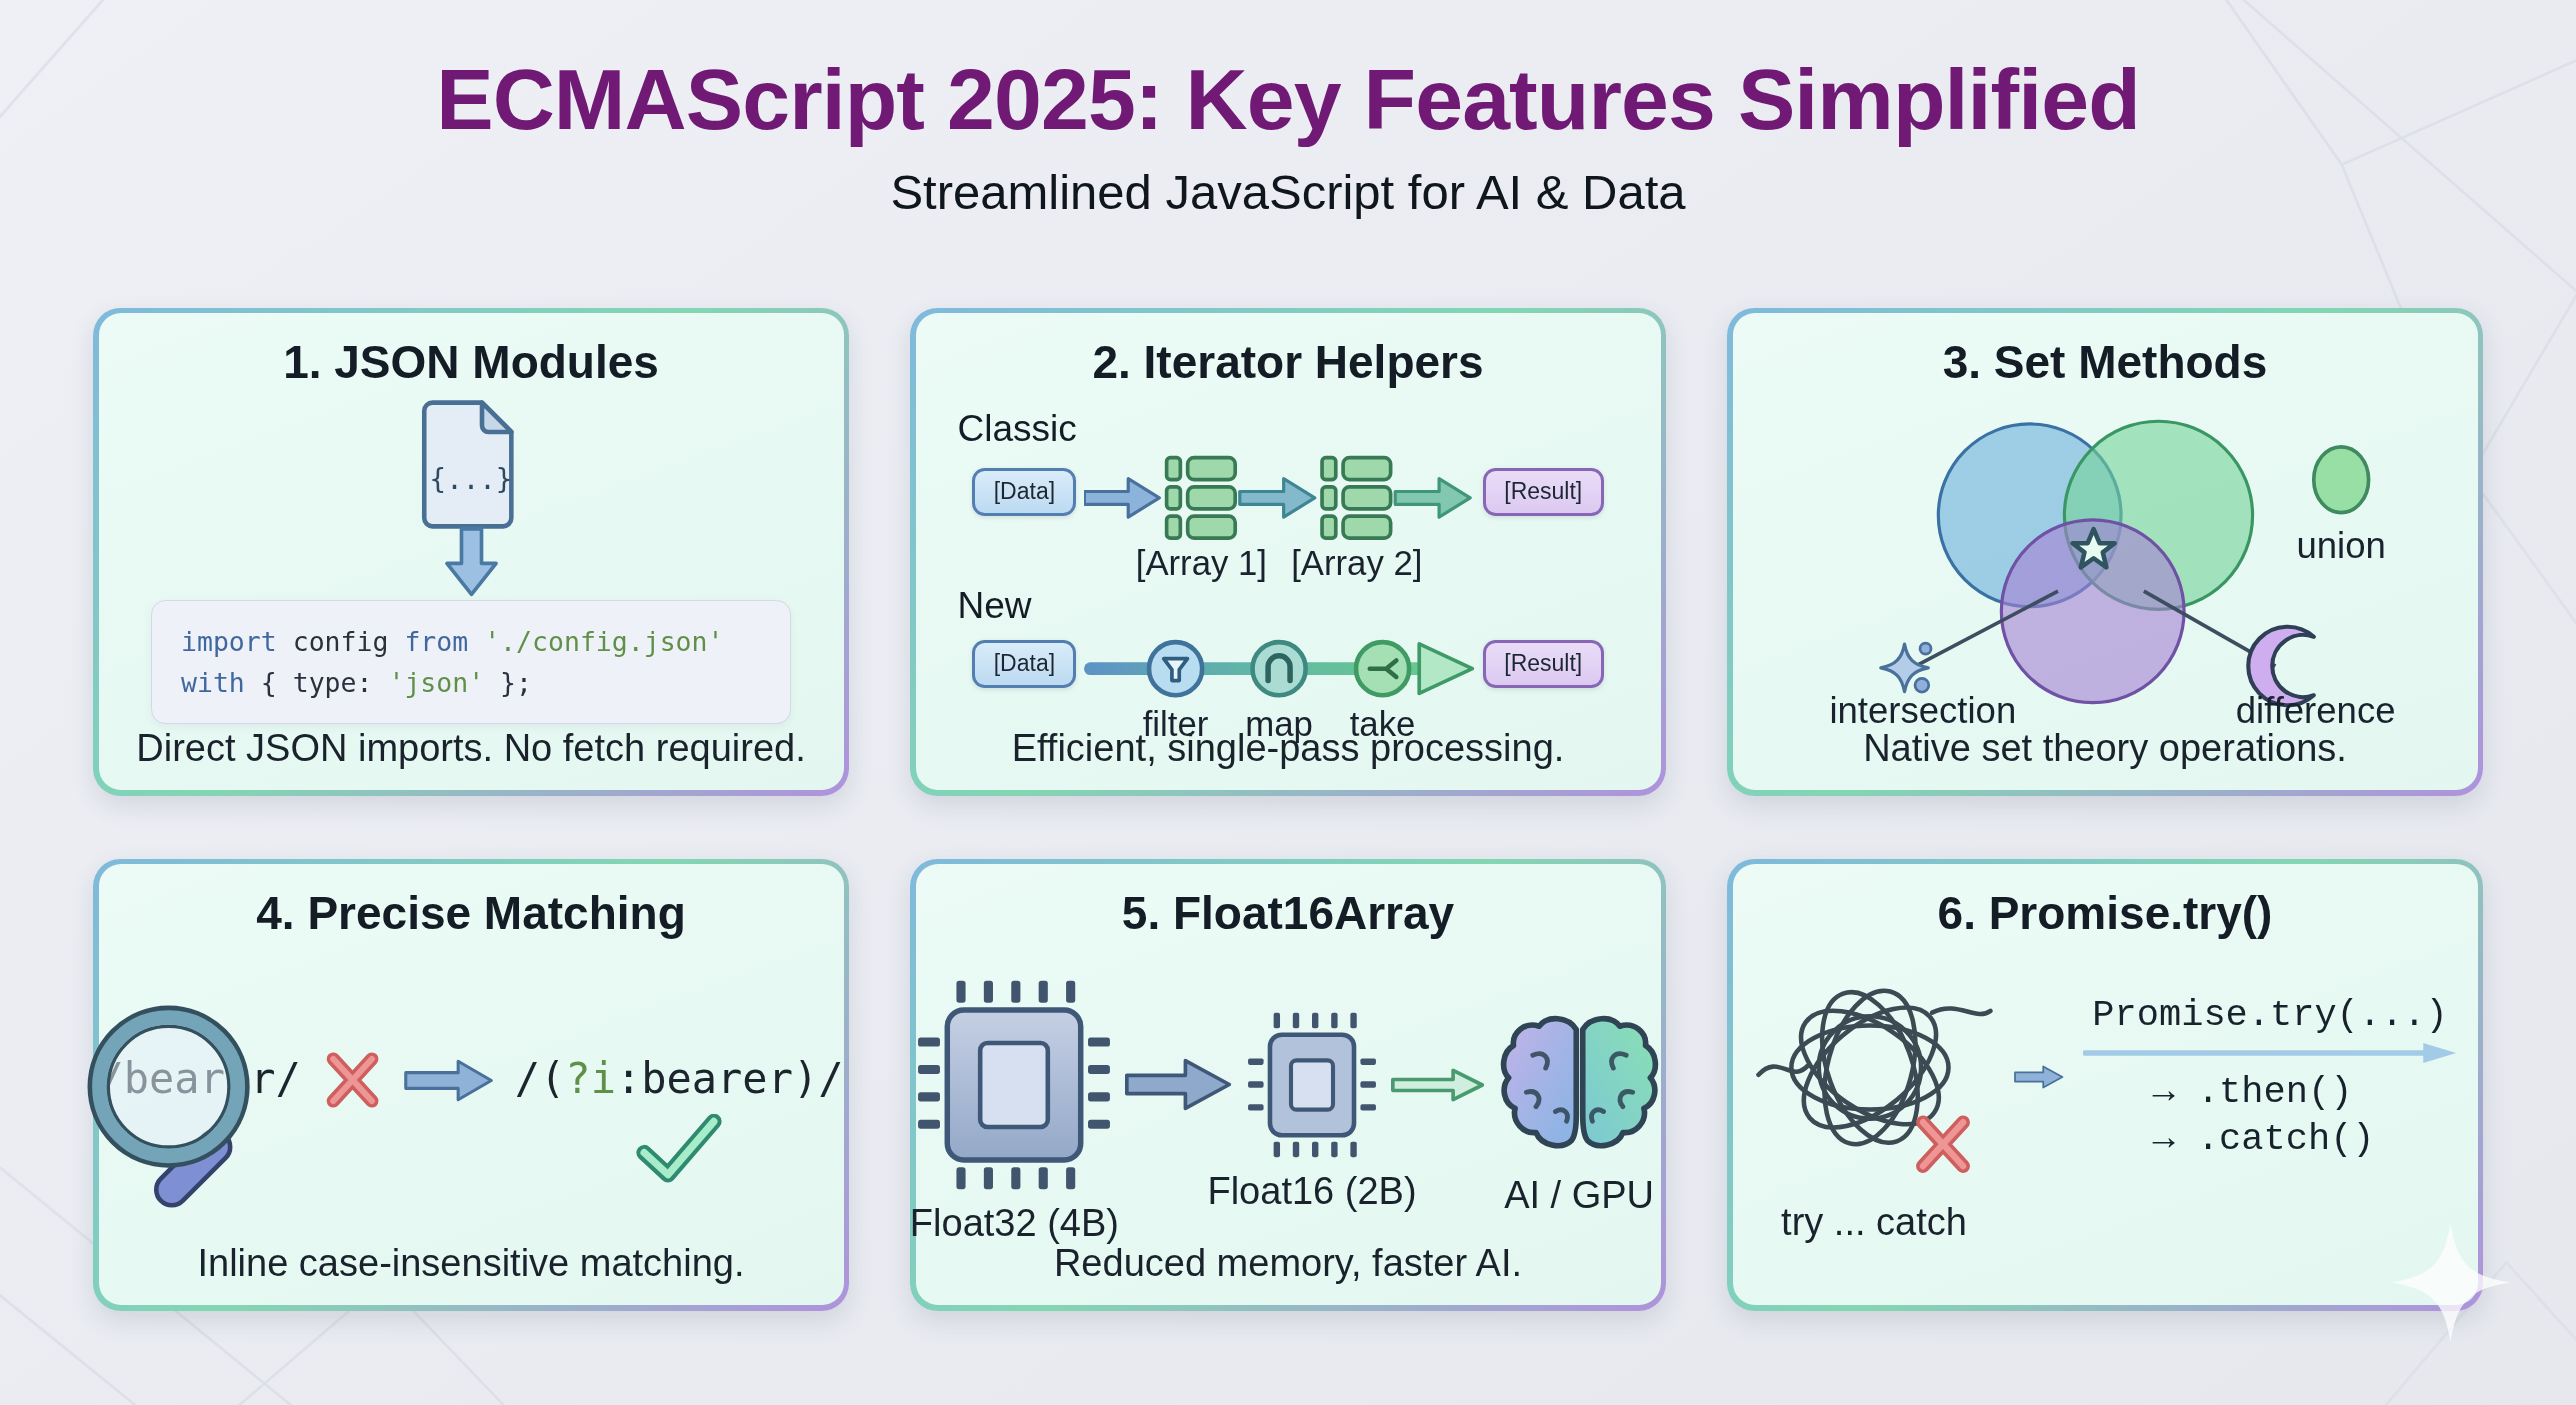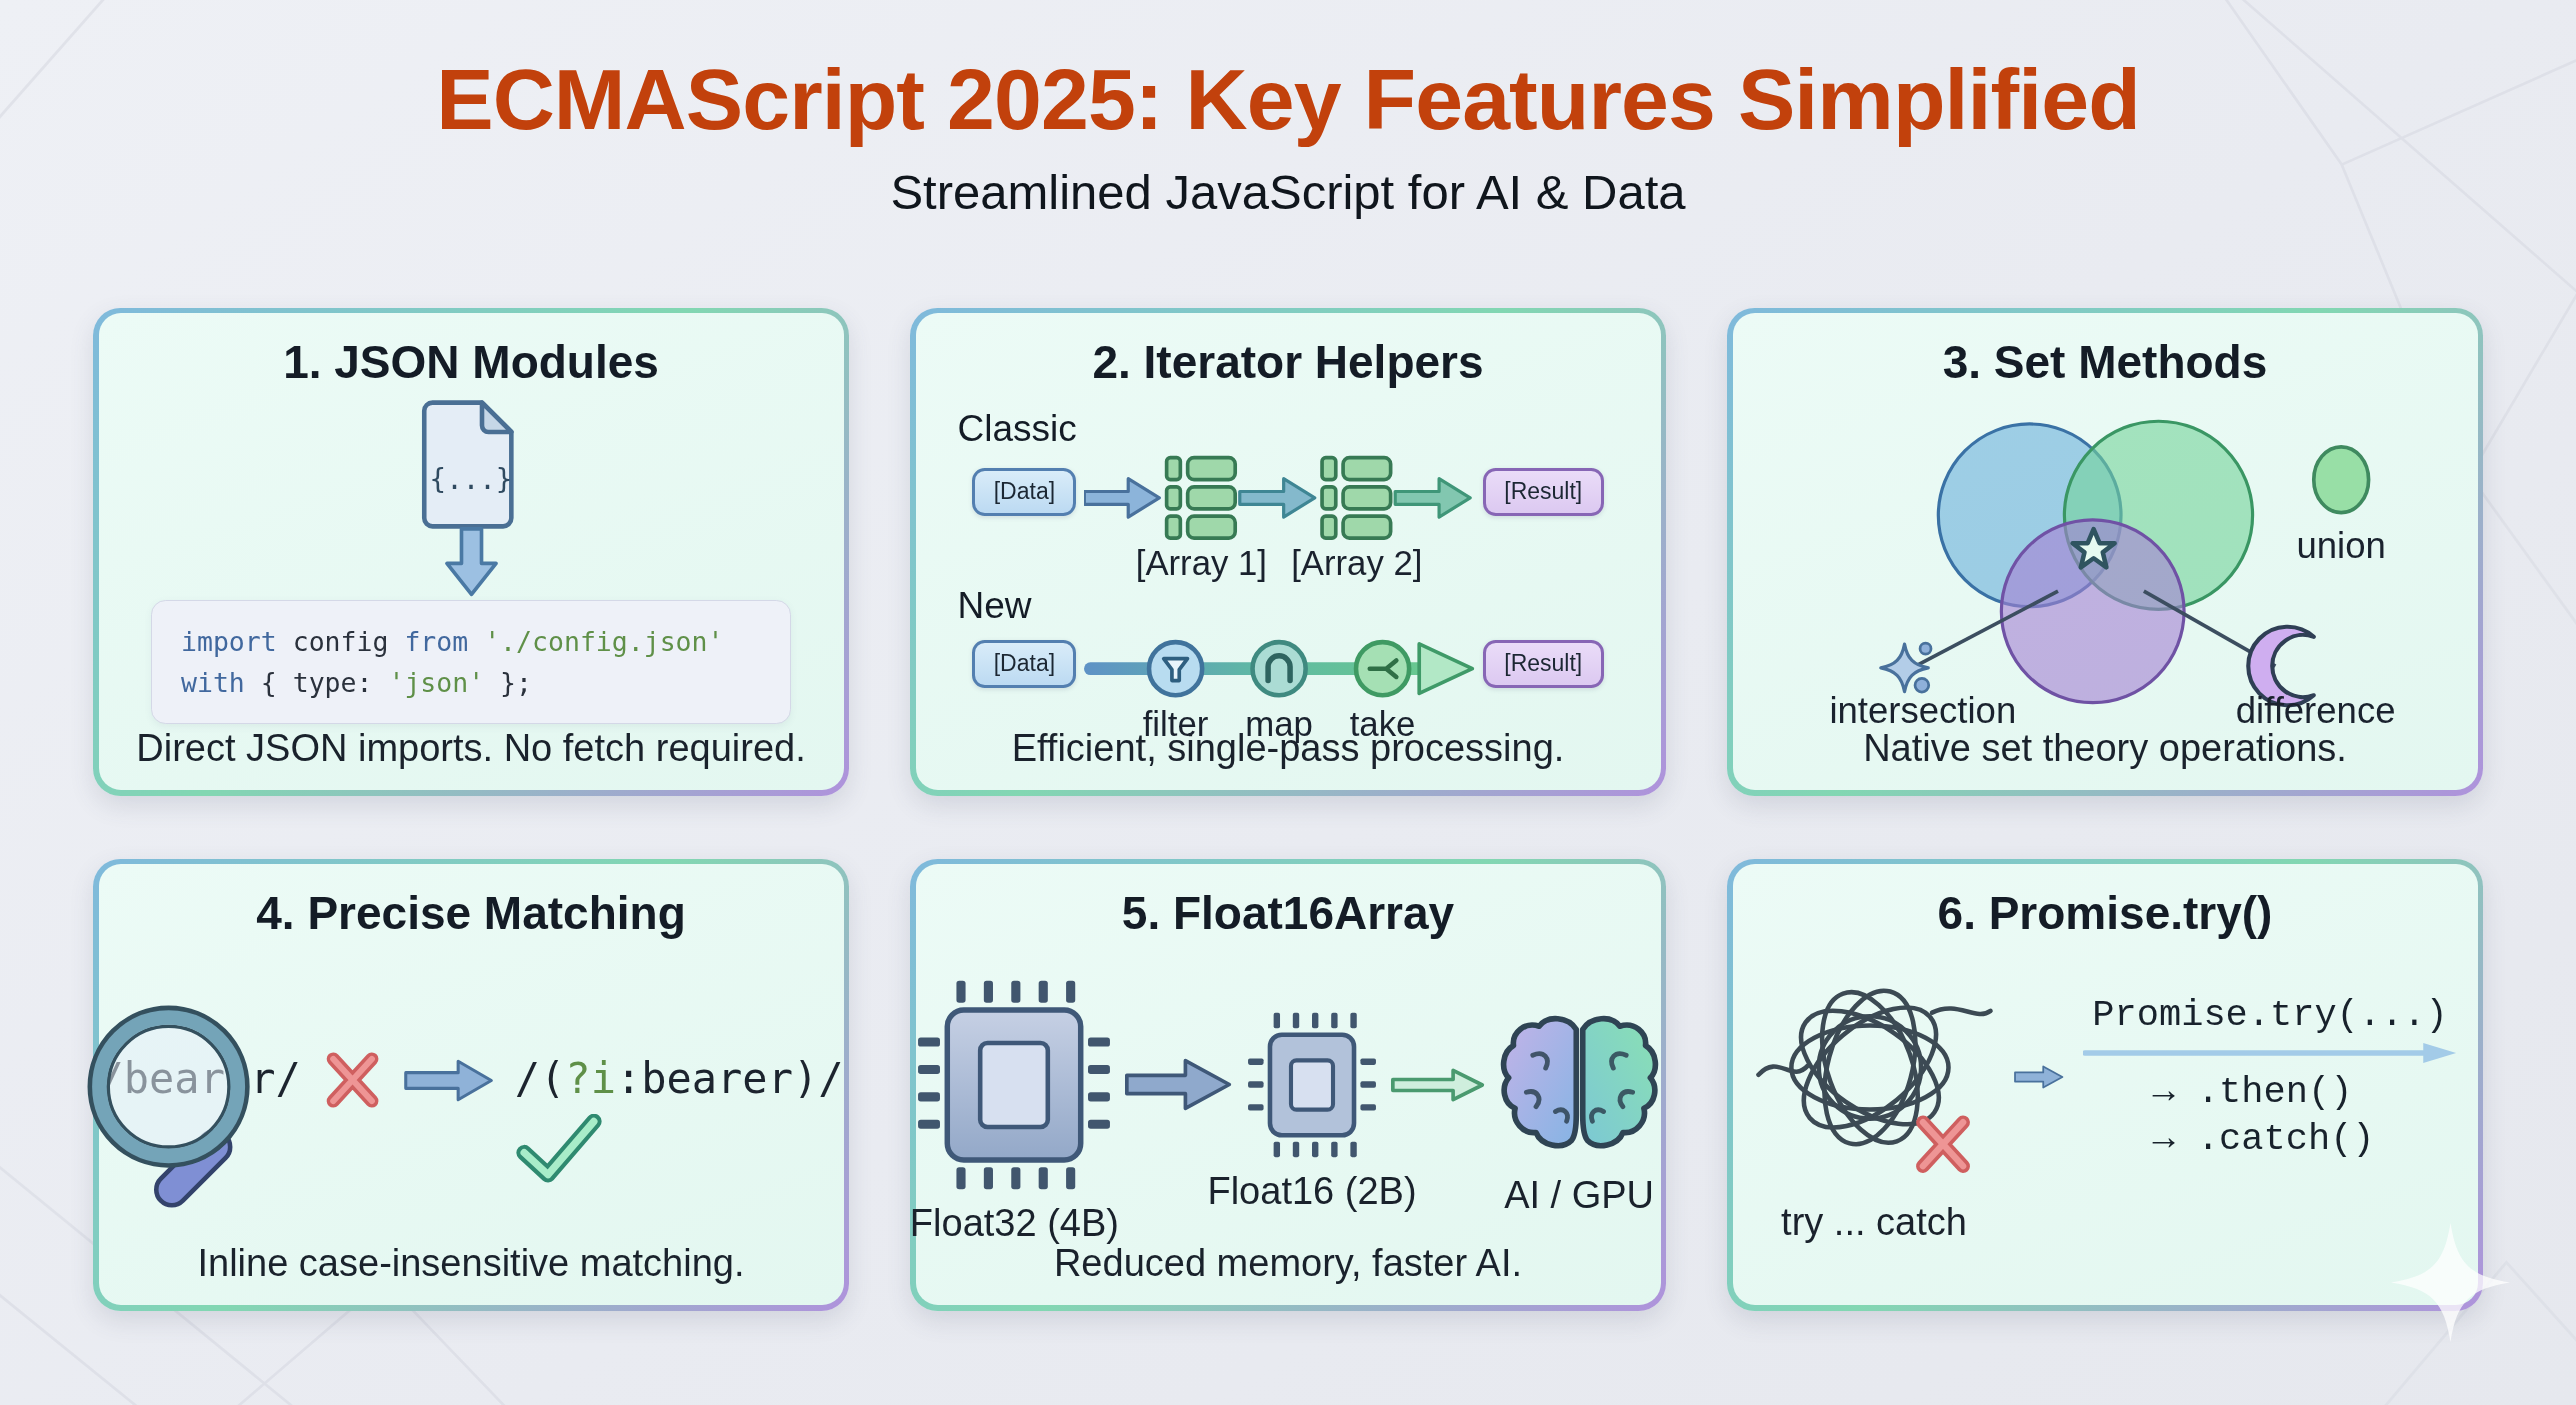--- a/index.html
+++ b/index.html
@@ -6,21 +6,21 @@
   html,body { width:2576px; height:1405px; overflow:hidden; }
   body {
     font-family:"Liberation Sans", sans-serif;
     background:linear-gradient(145deg,#eef0f5 0%, #e9ebf1 55%, #e6e8ee 100%);
     color:#161e28; position:relative;
   }
   .bg-decor { position:absolute; inset:0; z-index:0; }
   .content { position:relative; z-index:1; }
 
   .header { text-align:center; padding-top:51px; }
-  .main-title { font-size:86px; font-weight:600; letter-spacing:-0.9px; color:#c2410c; line-height:1.12; }
+  .main-title { font-size:86px; font-weight:600; letter-spacing:-0.9px; color:#701a75; line-height:1.12; }
   .subtitle { font-size:49px; font-weight:500; color:#10161d; margin-top:16.5px; }
 
   .grid {
     margin-top:88px;
     display:grid;
     grid-template-columns:repeat(3, 756px);
     grid-template-rows:488px 452px;
     column-gap:61px; row-gap:63px;
     justify-content:center;
   }
@@ -68,21 +68,21 @@
   .classic-row .tag { margin-top:14.6px; }
   .new-row .tag { margin-top:9.1px; }
 
   
   .regex-row { display:flex; align-items:flex-start; justify-content:center; gap:20px; margin-top:88px; width:100%; }
   .mono-big { font-family:"DejaVu Sans Mono", monospace; font-size:42px; color:#1c242e; white-space:pre; }
   .regex-old-wrap { position:relative; margin-top:27.4px; }
   .magnifier { position:absolute; left:-22px; top:-59px; pointer-events:none; }
   .cross-icon-4 { margin-top:20px; }
   .arrow-4 { margin-top:29px; }
-  .regex-new-col { display:flex; flex-direction:column; margin-top:27.4px; }
+  .regex-new-col { display:flex; flex-direction:column; align-items:center; margin-top:27.4px; }
   .check-icon { margin-top:11px; }
 
   
   .chip-row { display:flex; align-items:center; justify-content:center; gap:12.8px; margin-top:40px; width:100%; }
   .stack { position:relative; display:flex; justify-content:center; flex:none; }
   .sub-label {
     position:absolute; top:calc(100% + 11px); left:50%; transform:translateX(-50%);
     font-size:38px; font-weight:500; color:#1a222c; white-space:nowrap;
   }
   

